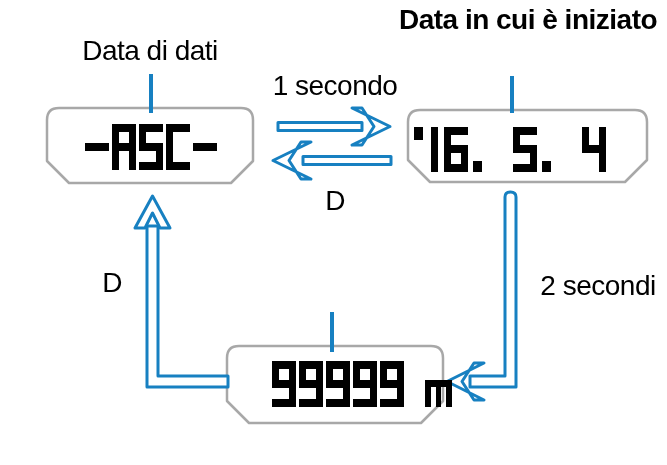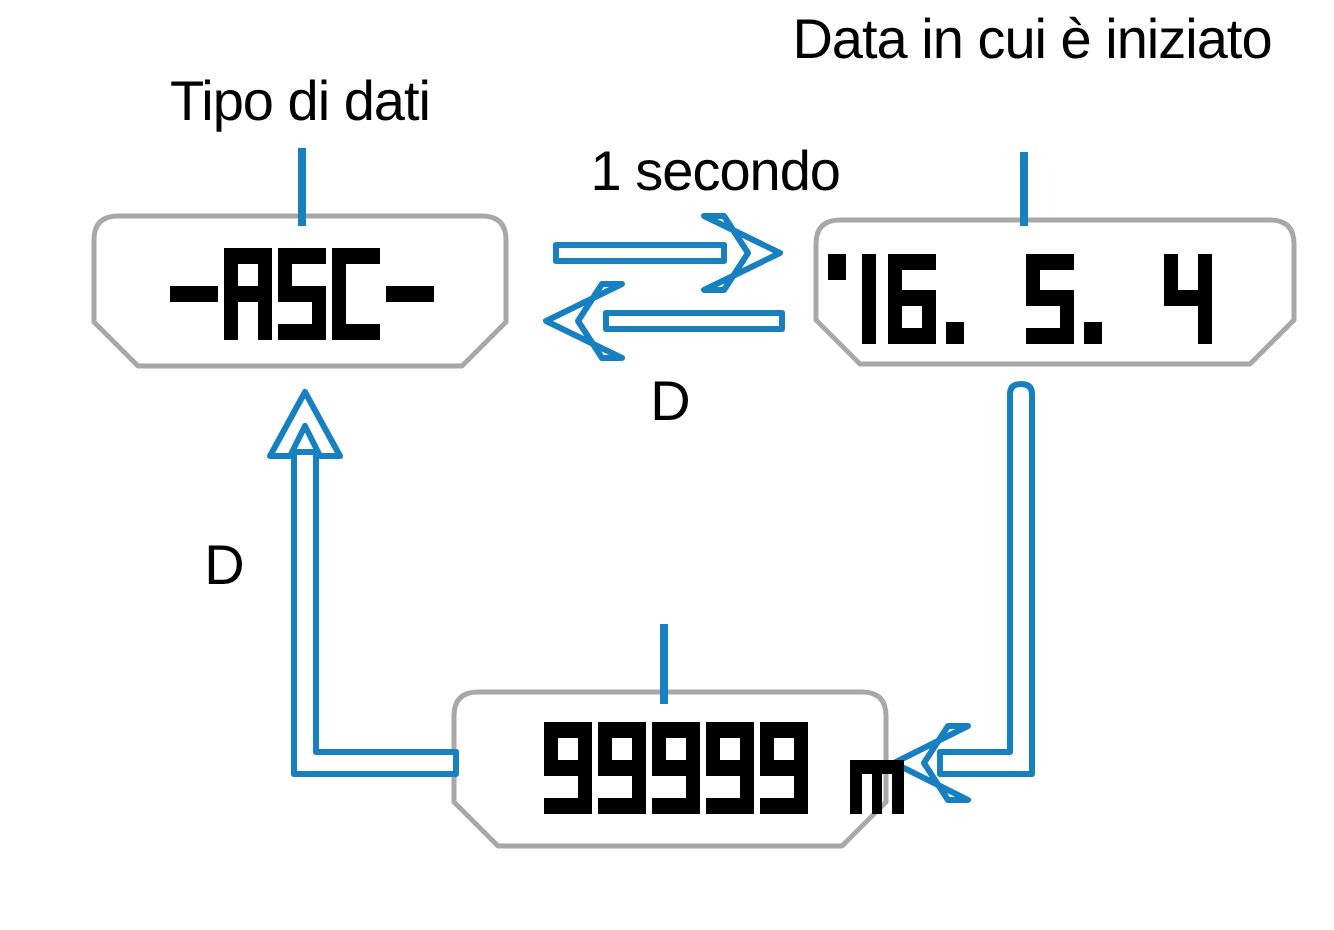--- a/index.html
+++ b/index.html
@@ -47,32 +47,33 @@
       <path d="M311,142 L273,160.5 L311,179 L301,179 L289,160.5 L301,142 Z"></path>
 
       <path d="M228,376 L158,376 L158,226 L147,226 L147,387 L228,387 Z"></path>
       <path d="M135,228 L152.5,196 L170,228 L160,228 L152.5,213 L145,228 Z"></path>
 
       <path d="M470,376 L505,376 L505,197 Q505,192 510.5,192 Q516,192 516,197 L516,387 L470,387 Z"></path>
       <path d="M484,363 L447,381.5 L484,400 L474,400 L462,381.5 L474,363 Z"></path>
     </g>
   </svg>
 
-  <div class="label" style="left:40px;top:36px;width:220px;">Tipo di dati</div>
+  <div class="label" style="left:40px;top:36px;width:220px;">Data di dati</div>
 
-  <div class="label" style="left:378px;top:5px;width:276px;">
+  <div class="label" style="left:390px;top:5px;width:276px;font-weight:bold;">
     <div>Data in cui è iniziato</div>
   </div>
 
-  <div class="label" style="left:280px;top:71px;width:140px;text-align:right;">1 secondo</div>
+  <div class="label" style="left:265px;top:71px;width:140px;">1 secondo</div>
 
   <div class="label" style="left:319px;top:186px;width:32px;">D</div>
 
   <div class="label" style="left:96px;top:268px;width:32px;">D</div>
 
+  <div class="label" style="left:528px;top:271px;width:140px;">2 secondi</div>
 
 
   <div class="lcd-text" style="left:85px;top:124px;height:46px;">
       <span class="lcd-char" style="width: 24px;">
         <i style="left: 0%; top: 41%; width: 100%; height: 18%;"></i>
       </span>
       <span class="lcd-char" style="width: 24px;">
         <i style="left: 0%; top: 0%; width: 100%; height: 17%;"></i>
         <i style="left: 0%; top: 0%; width: 29%; height: 100%;"></i>
         <i style="left: 71%; top: 0%; width: 29%; height: 100%;"></i>

